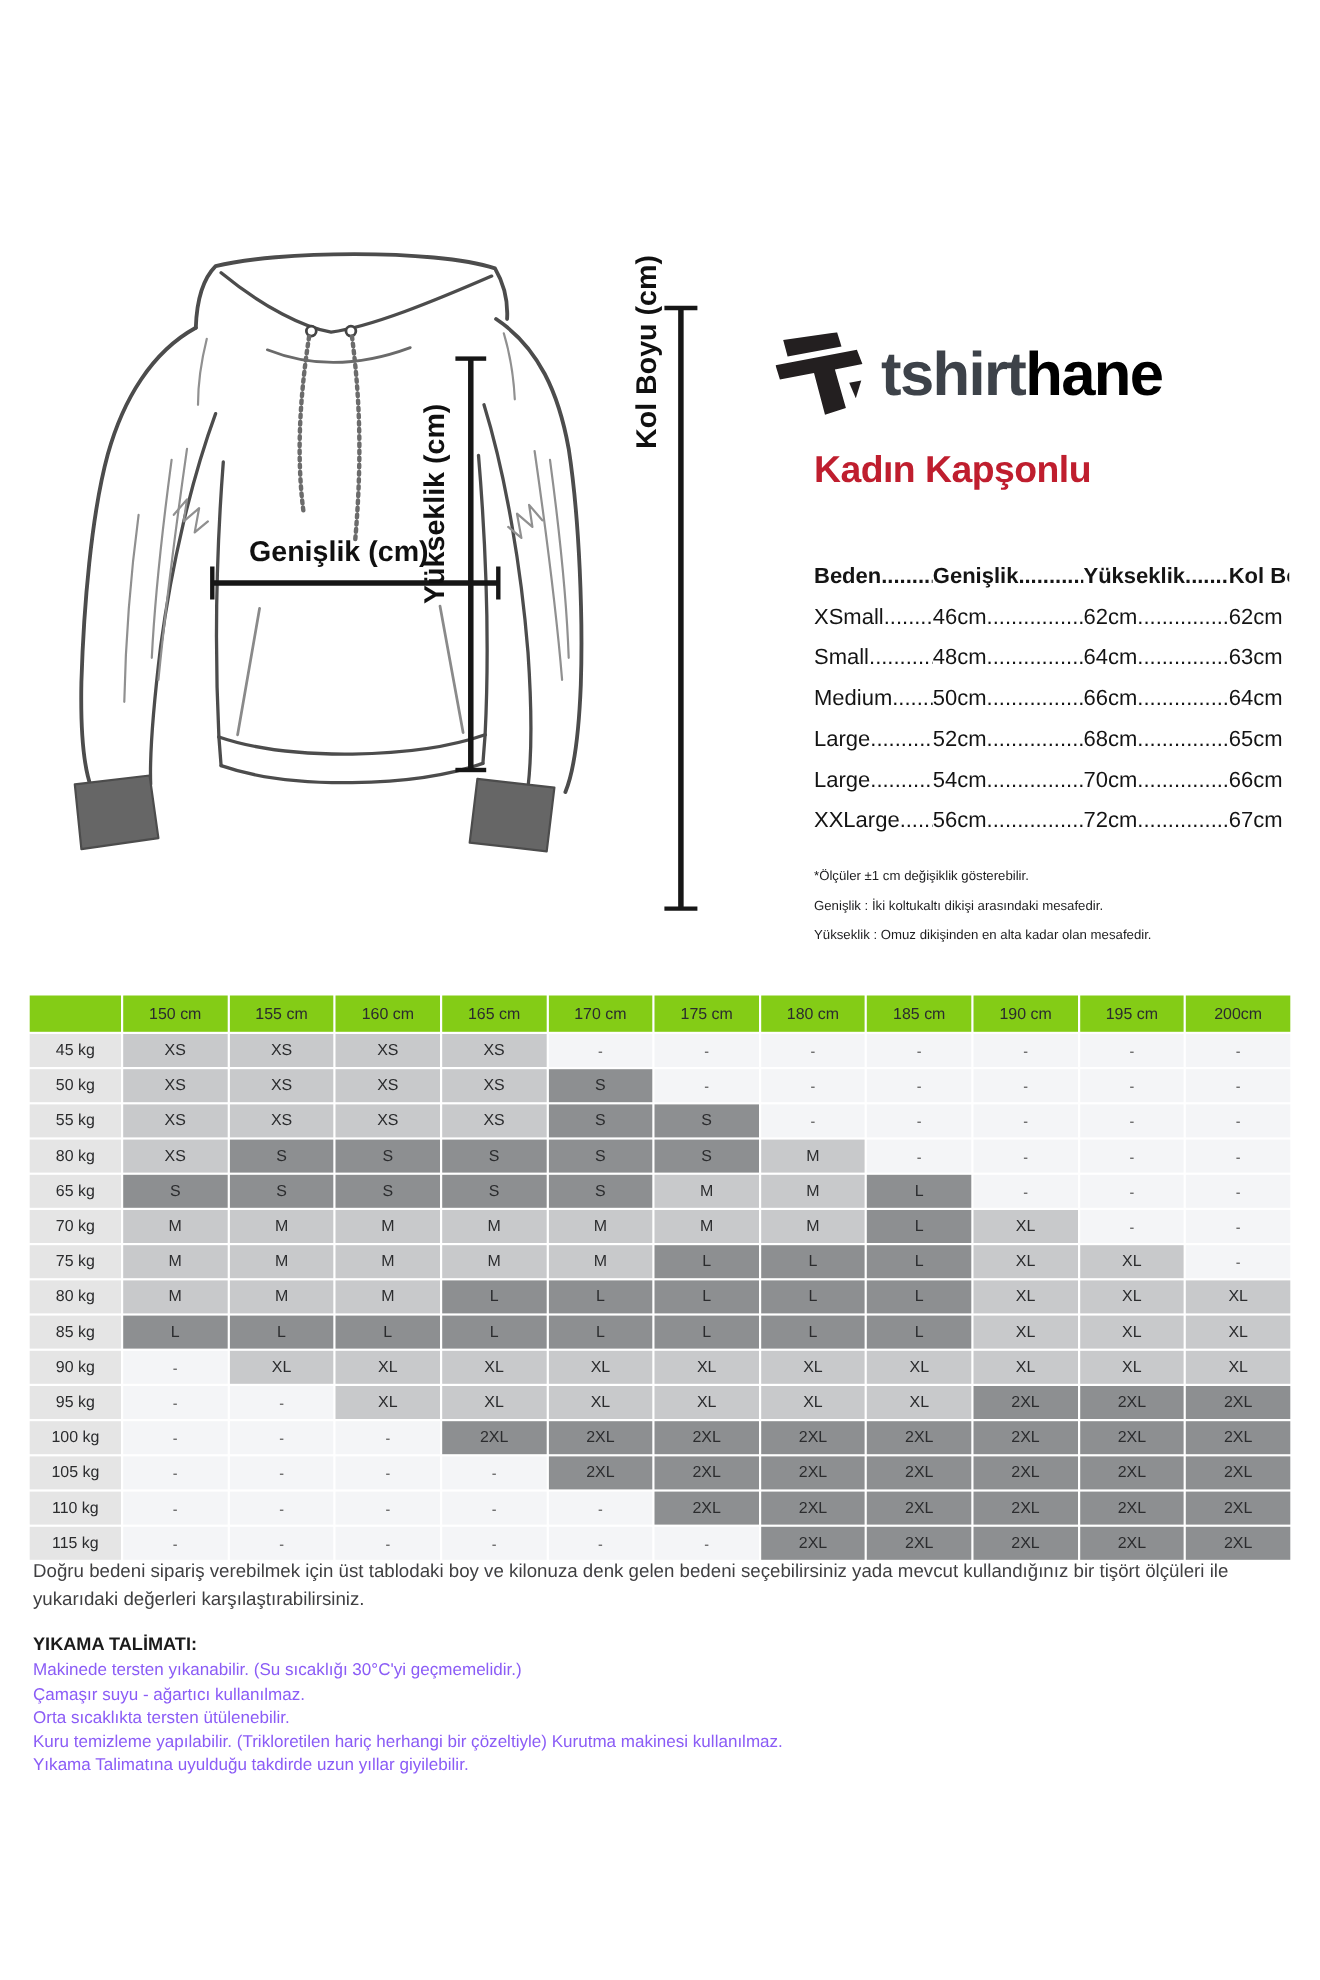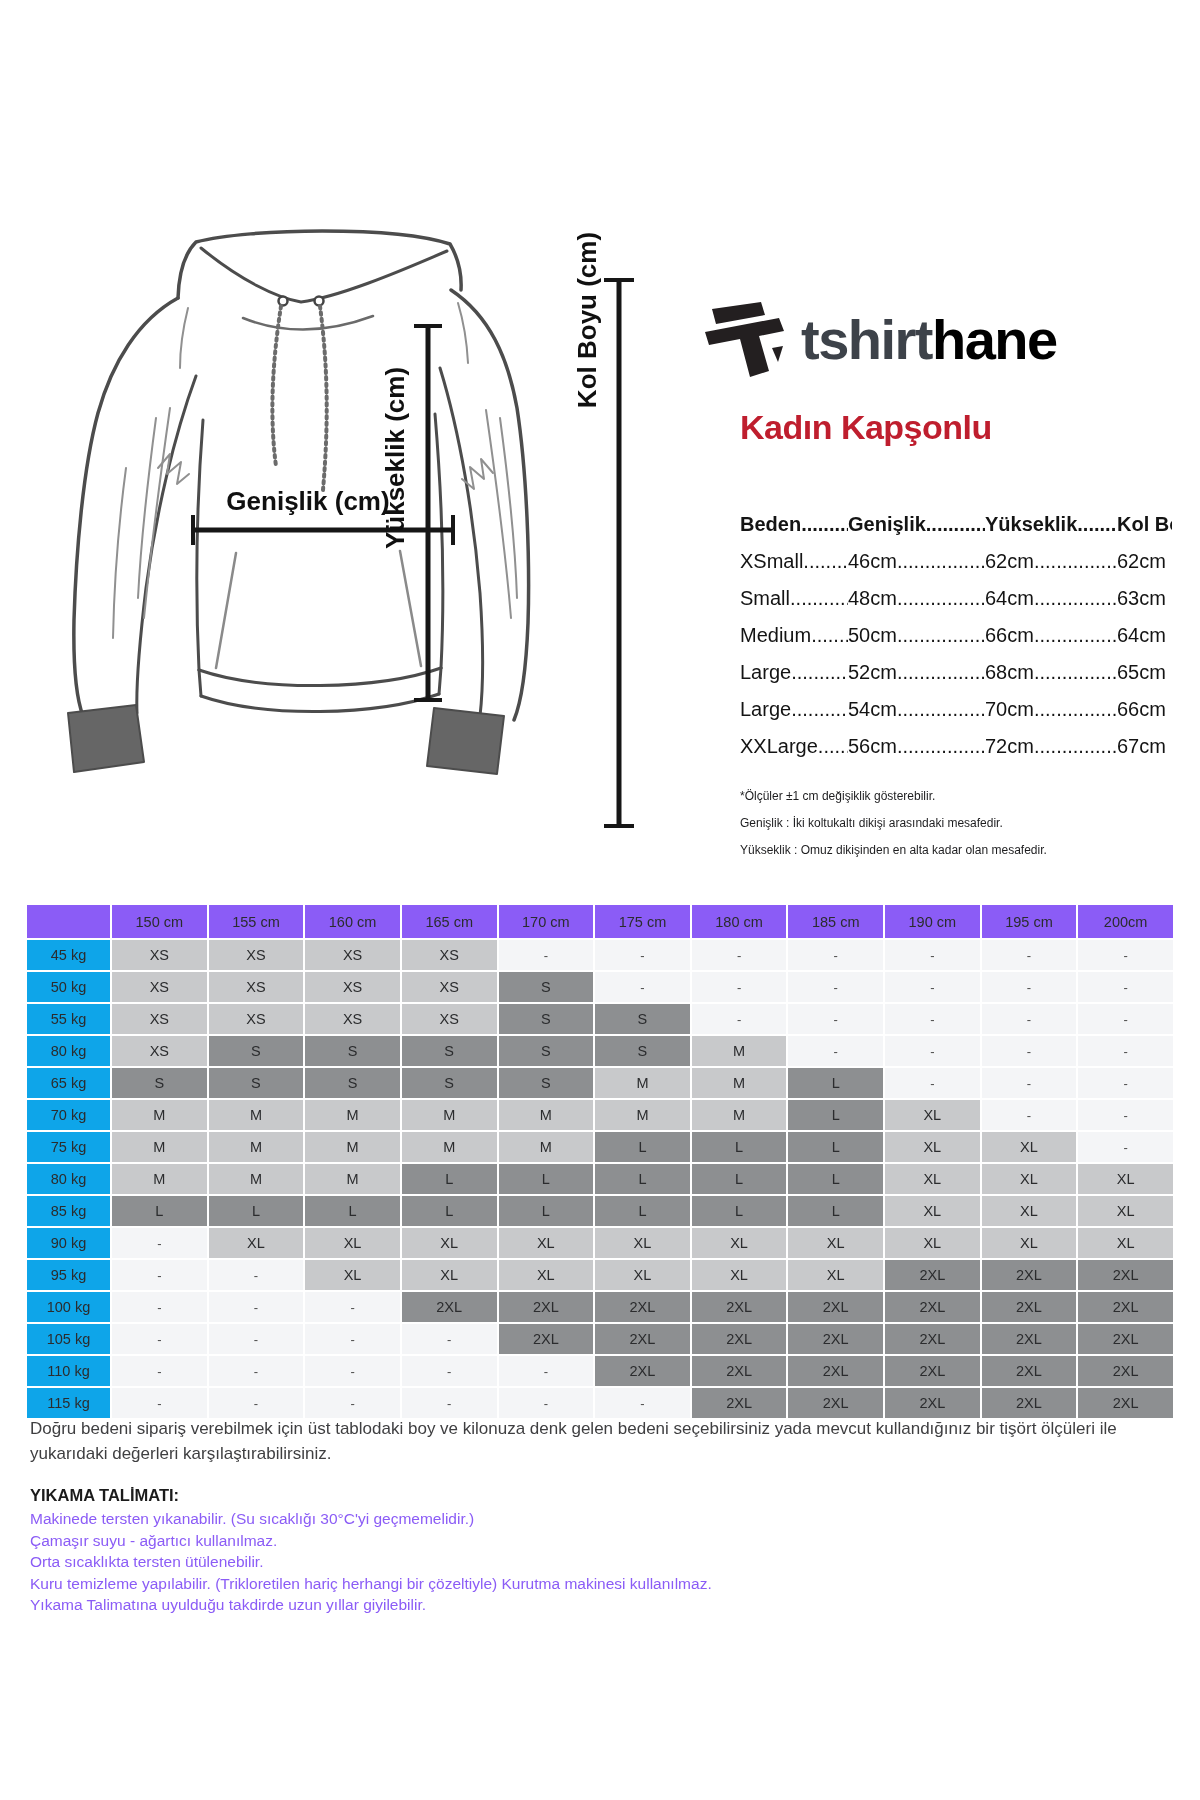--- a/index.html
+++ b/index.html
@@ -27,22 +27,22 @@
   .size-row .cell.height{width:132px;flex:0 0 132px;}
   .size-row .cell.sleeve{flex:1 1 auto;}
   .size-row .dots{overflow:hidden;flex:1 1 auto;}
 
   .size-notes{position:absolute;left:740px;top:783px;font-size:12px;line-height:27px;font-weight:500;color:#1d1d1f;white-space:nowrap;}
 
   
   .fit-table{position:absolute;left:25px;top:903px;}
   table{border-collapse:separate;border-spacing:2px;table-layout:fixed;width:1150px;font-size:14.5px;color:#2b2c2e;}
   col.wcol{width:83px;}
-  thead th{background:#8b5cf6;height:31px;font-weight:500;}
-  tbody th{background:#0ea5e9;height:28px;font-weight:500;}
+  thead th{background:#84cc16;height:31px;font-weight:500;}
+  tbody th{background:#e5e5e5;height:28px;font-weight:500;}
   td{height:28px;text-align:center;font-weight:500;}
   td.light{background:var(--cell-light,#c8c9cb);}
   td.dark{background:var(--cell-dark,#8d8f91);}
   td.empty{background:var(--cell-empty,#f4f5f7);color:#4a4a4a;font-size:13px;}
 
   
   .intro{position:absolute;left:30px;top:1416px;width:1145px;font-size:17px;line-height:25px;color:#3f3f41;}
   .wash-title{position:absolute;left:30px;top:1486px;font-size:16.5px;font-weight:700;color:#1b1b1b;}
   .wash-lines{position:absolute;left:30px;top:1508px;font-size:15.5px;line-height:21.5px;color:#8b5cf6;}
 </style>

